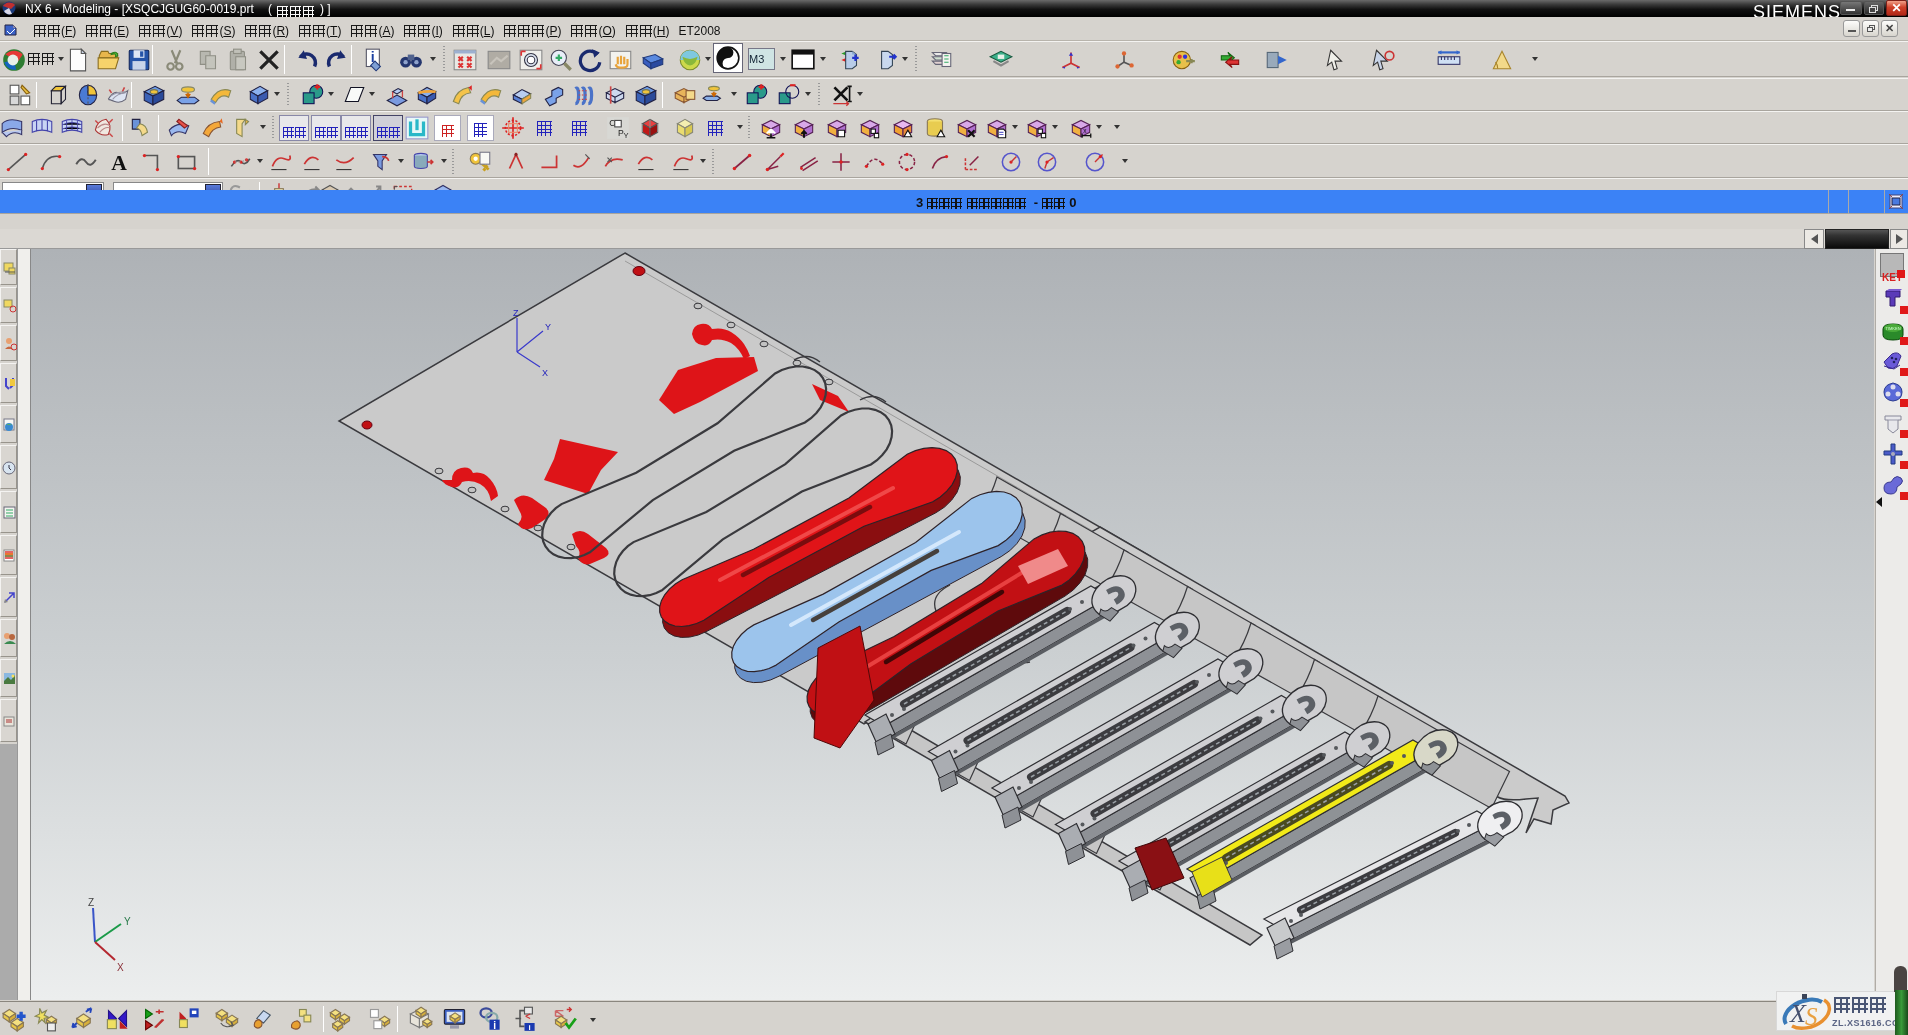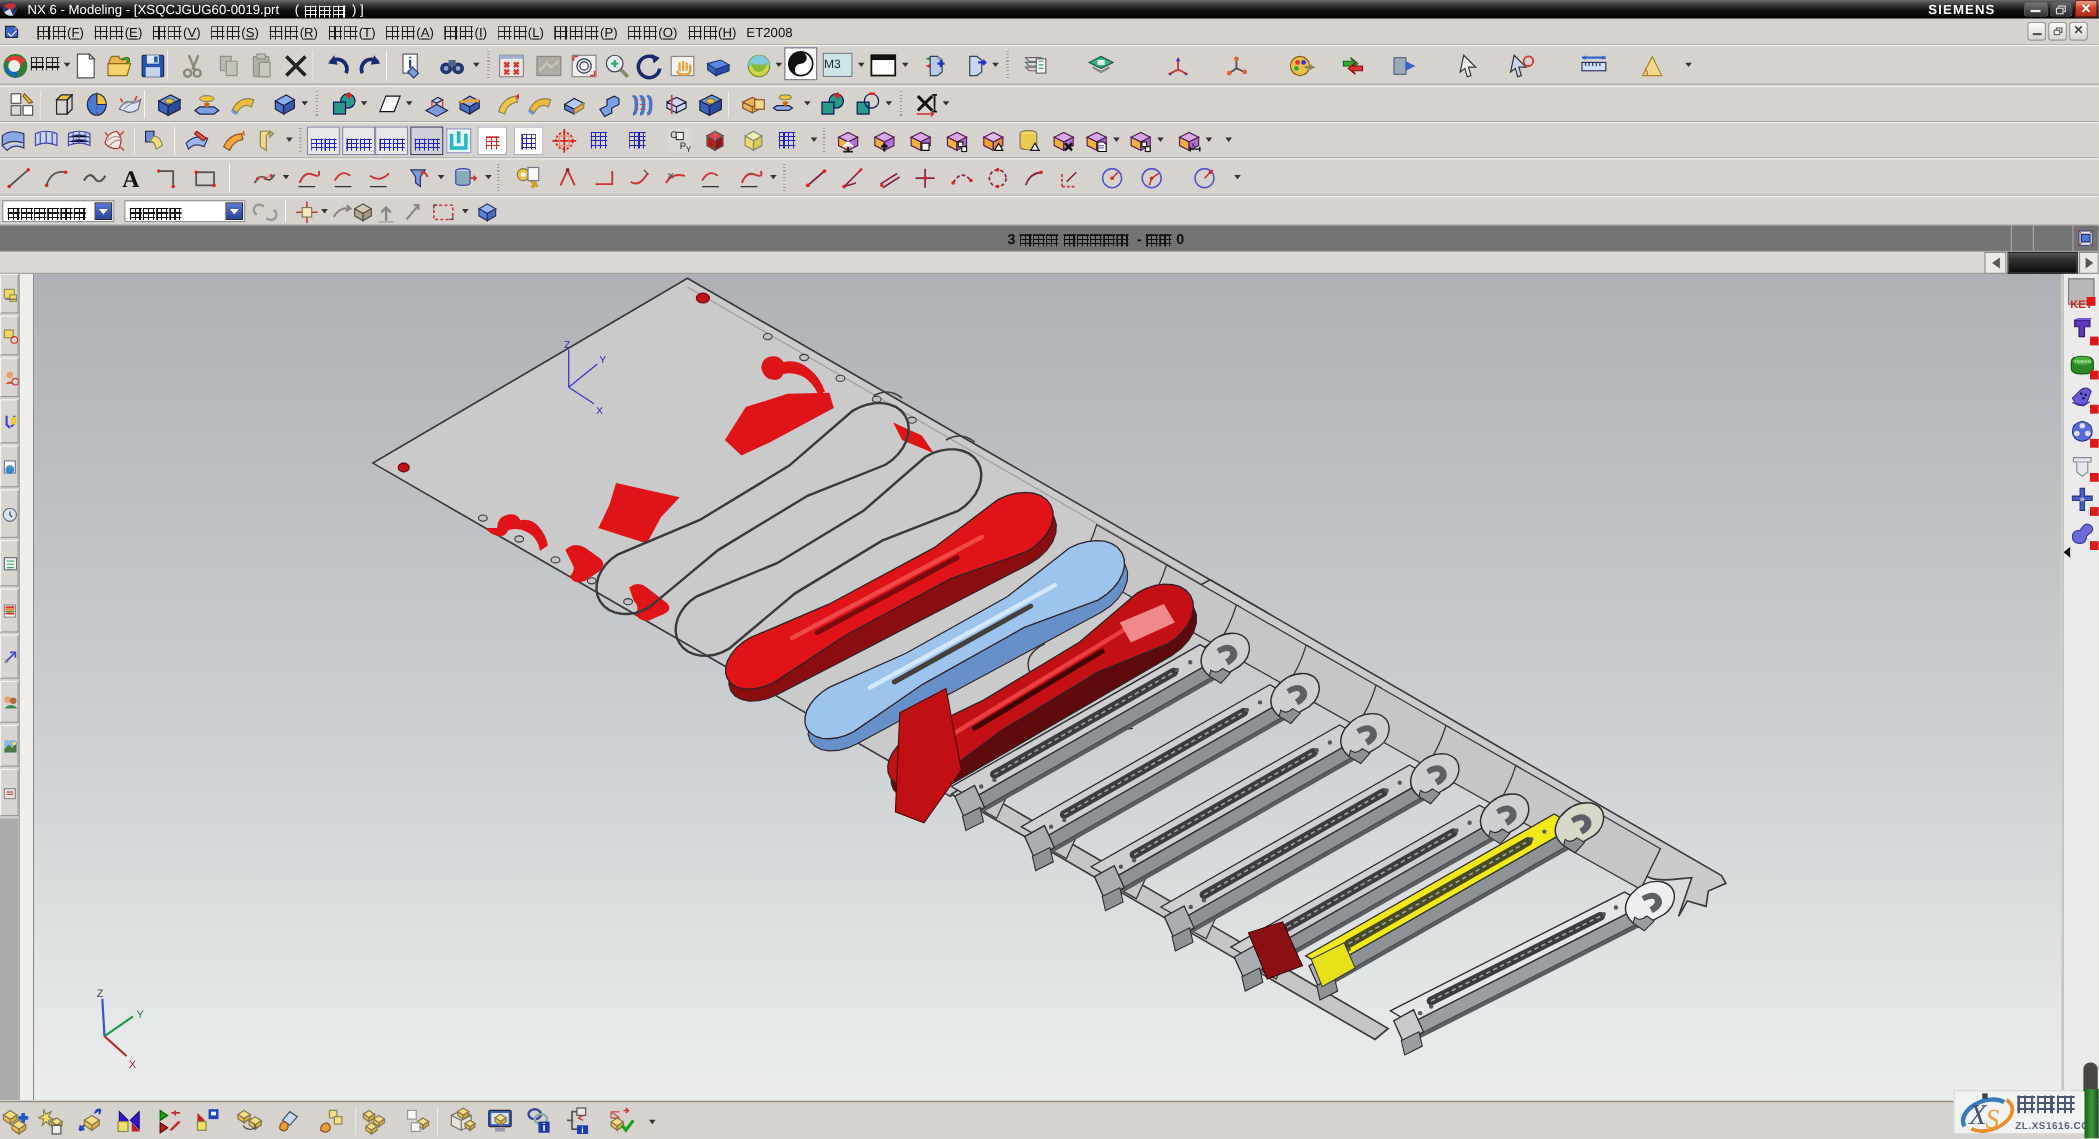--- a/index.html
+++ b/index.html
@@ -24,21 +24,21 @@
 <div class="abs" style="left:0;top:0;width:1908px;height:17px;background:linear-gradient(180deg,#6a6a6a 0,#3c3c3c 25%,#111 55%,#000 100%)">
  <svg class="abs" style="left:2px;top:1px" width="15" height="15" viewBox="0 0 15 15">
         <circle cx="7" cy="7" r="6.5" fill="#1a3a7a"></circle>
         <path d="M1 5 A7 6 0 0 1 13 4 L9 8 Z" fill="#c03030"></path>
         <path d="M2 10 A7 7 0 0 0 10 13 L7 7 Z" fill="#d8d8e8"></path>
       </svg>
  <span class="abs" style="left:25px;top:2px;font-size:12px;color:#fff;white-space:nowrap">NX 6 - Modeling - [XSQCJGUG60-0019.prt</span>
  <span class="abs" style="left:268px;top:2px;color:#fff;font-size:12px">(</span>
       <span class="abs" style="left:276px;top:2px"><span class="hzw"></span><span class="hzw"></span><span class="hzw"></span></span>
       <span class="abs" style="left:320px;top:2px;color:#fff;font-size:12px">) ]</span>
- <span class="abs" style="left:1753px;top:2px;font-size:12px;font-weight:bold;color:#fff;letter-spacing:1px">SIEMENS</span>
+ <span class="abs" style="left:1753px;top:2px;font-size:18px;font-weight:normal;color:#fff;letter-spacing:1px">SIEMENS</span>
  <div class="abs" style="left:1840px;top:1px;width:22px;height:14px;background:linear-gradient(180deg,#777,#333);border:1px solid #555;border-radius:2px">
         <div style="position:absolute;left:5px;bottom:3px;width:9px;height:2px;background:#eee"></div>
       </div>
  <div class="abs" style="left:1864px;top:1px;width:20px;height:14px;background:linear-gradient(180deg,#666,#2a2a2a);border:1px solid #555;border-radius:2px">
         <div style="position:absolute;left:6px;top:3px;width:7px;height:6px;border:1px solid #ddd"></div>
         <div style="position:absolute;left:4px;top:5px;width:7px;height:6px;border:1px solid #ddd;background:#444"></div>
       </div>
  <div class="abs" style="left:1886px;top:0px;width:21px;height:16px;background:linear-gradient(180deg,#f0a088,#d04028 45%,#b02818);border:1px solid #802018;border-radius:2px;color:#fff;text-align:center;font-weight:bold;font-size:12px;line-height:15px">✕</div>
 </div>
 
@@ -698,21 +698,21 @@
         <rect x="4" y="6" width="16" height="12" fill="none" stroke="#c33" stroke-width="1.3" stroke-dasharray="2.5 2"></rect>
         <path d="M4 6 l3 0 m-3 0 l0 3 M20 18 l-3 0 m3 0 l0 -3" stroke="#555"></path>
       </svg>
       <span class="dd abs" style="left:418px;top:11px"></span>
       <svg class="abs" style="left:430px;top:1px;width:26px;height:26px" viewBox="0 0 24 24">
         <path d="M5 9 L12 5 L19 9 L12 13 Z" fill="#9ab8f0" stroke="#336"></path>
         <path d="M5 9 L12 13 V19 L5 15 Z" fill="#5a82d8" stroke="#336"></path>
         <path d="M12 13 L19 9 V15 L12 19 Z" fill="#4a6ac0" stroke="#336"></path>
       </svg>
     </div>
-<div class="abs" style="left:0;top:205px;width:1908px;height:24px;background:#737373;border-bottom:1px solid #a9a59e">
+<div class="abs" style="left:0;top:190px;width:1908px;height:24px;background:#3b82f6;border-bottom:1px solid #a9a59e">
 <span class="abs" style="left:916px;top:5px;font-size:13px;font-weight:bold;color:#111;white-space:nowrap">3 <span class="hzs"></span><span class="hzs"></span><span class="hzs"></span> <span class="hzs"></span><span class="hzs"></span><span class="hzs"></span><span class="hzs"></span><span class="hzs"></span> &nbsp;- <span class="hzs"></span><span class="hzs"></span> 0</span>
 <div class="abs" style="left:1828px;top:0;width:1px;height:24px;background:#aaa"></div>
 <div class="abs" style="left:1848px;top:0;width:1px;height:24px;background:#aaa"></div>
 <div class="abs" style="left:1884px;top:0;width:1px;height:24px;background:#aaa"></div>
 <svg class="abs" style="left:1888px;top:3px" width="16" height="17" viewBox="0 0 16 17">
         <rect x="2" y="2" width="12" height="13" fill="#eef" stroke="#447"></rect>
         <rect x="4" y="5" width="8" height="7" fill="#4a7ae0" stroke="#224"></rect>
         <path d="M1 1 l3 3 M15 1 l-3 3 M1 16 l3 -3 M15 16 l-3 -3" stroke="#944"></path>
       </svg>
 </div>

